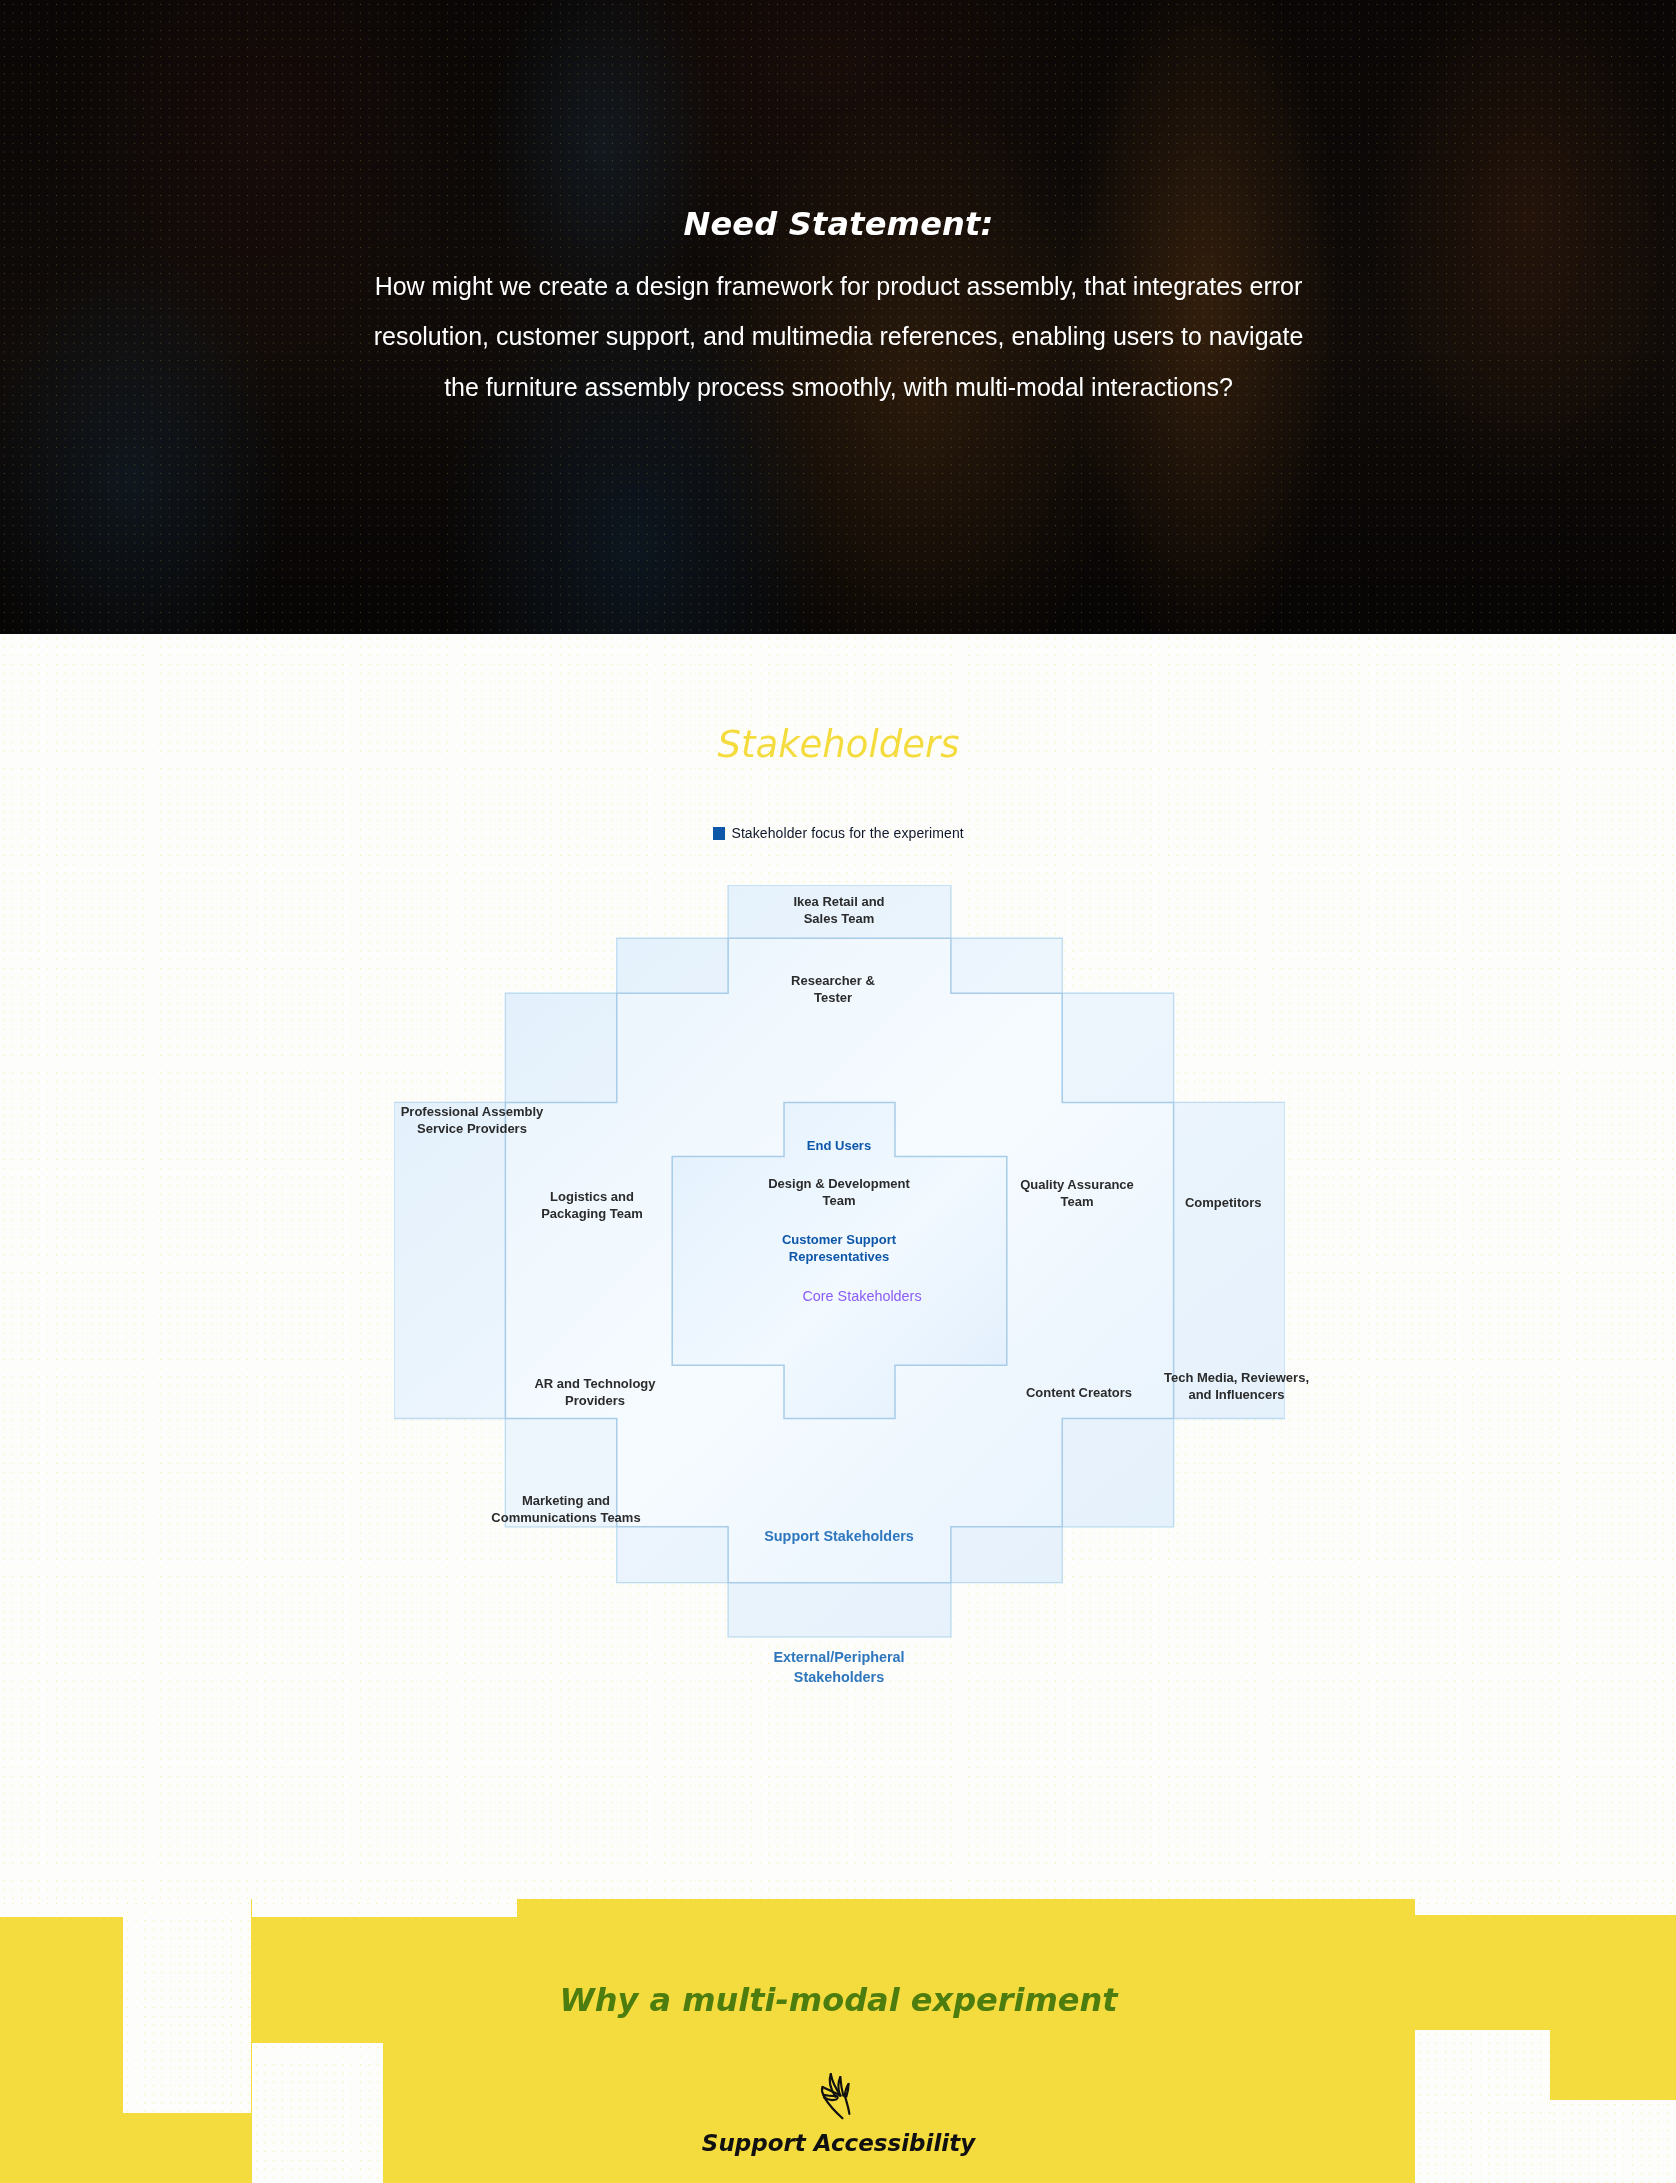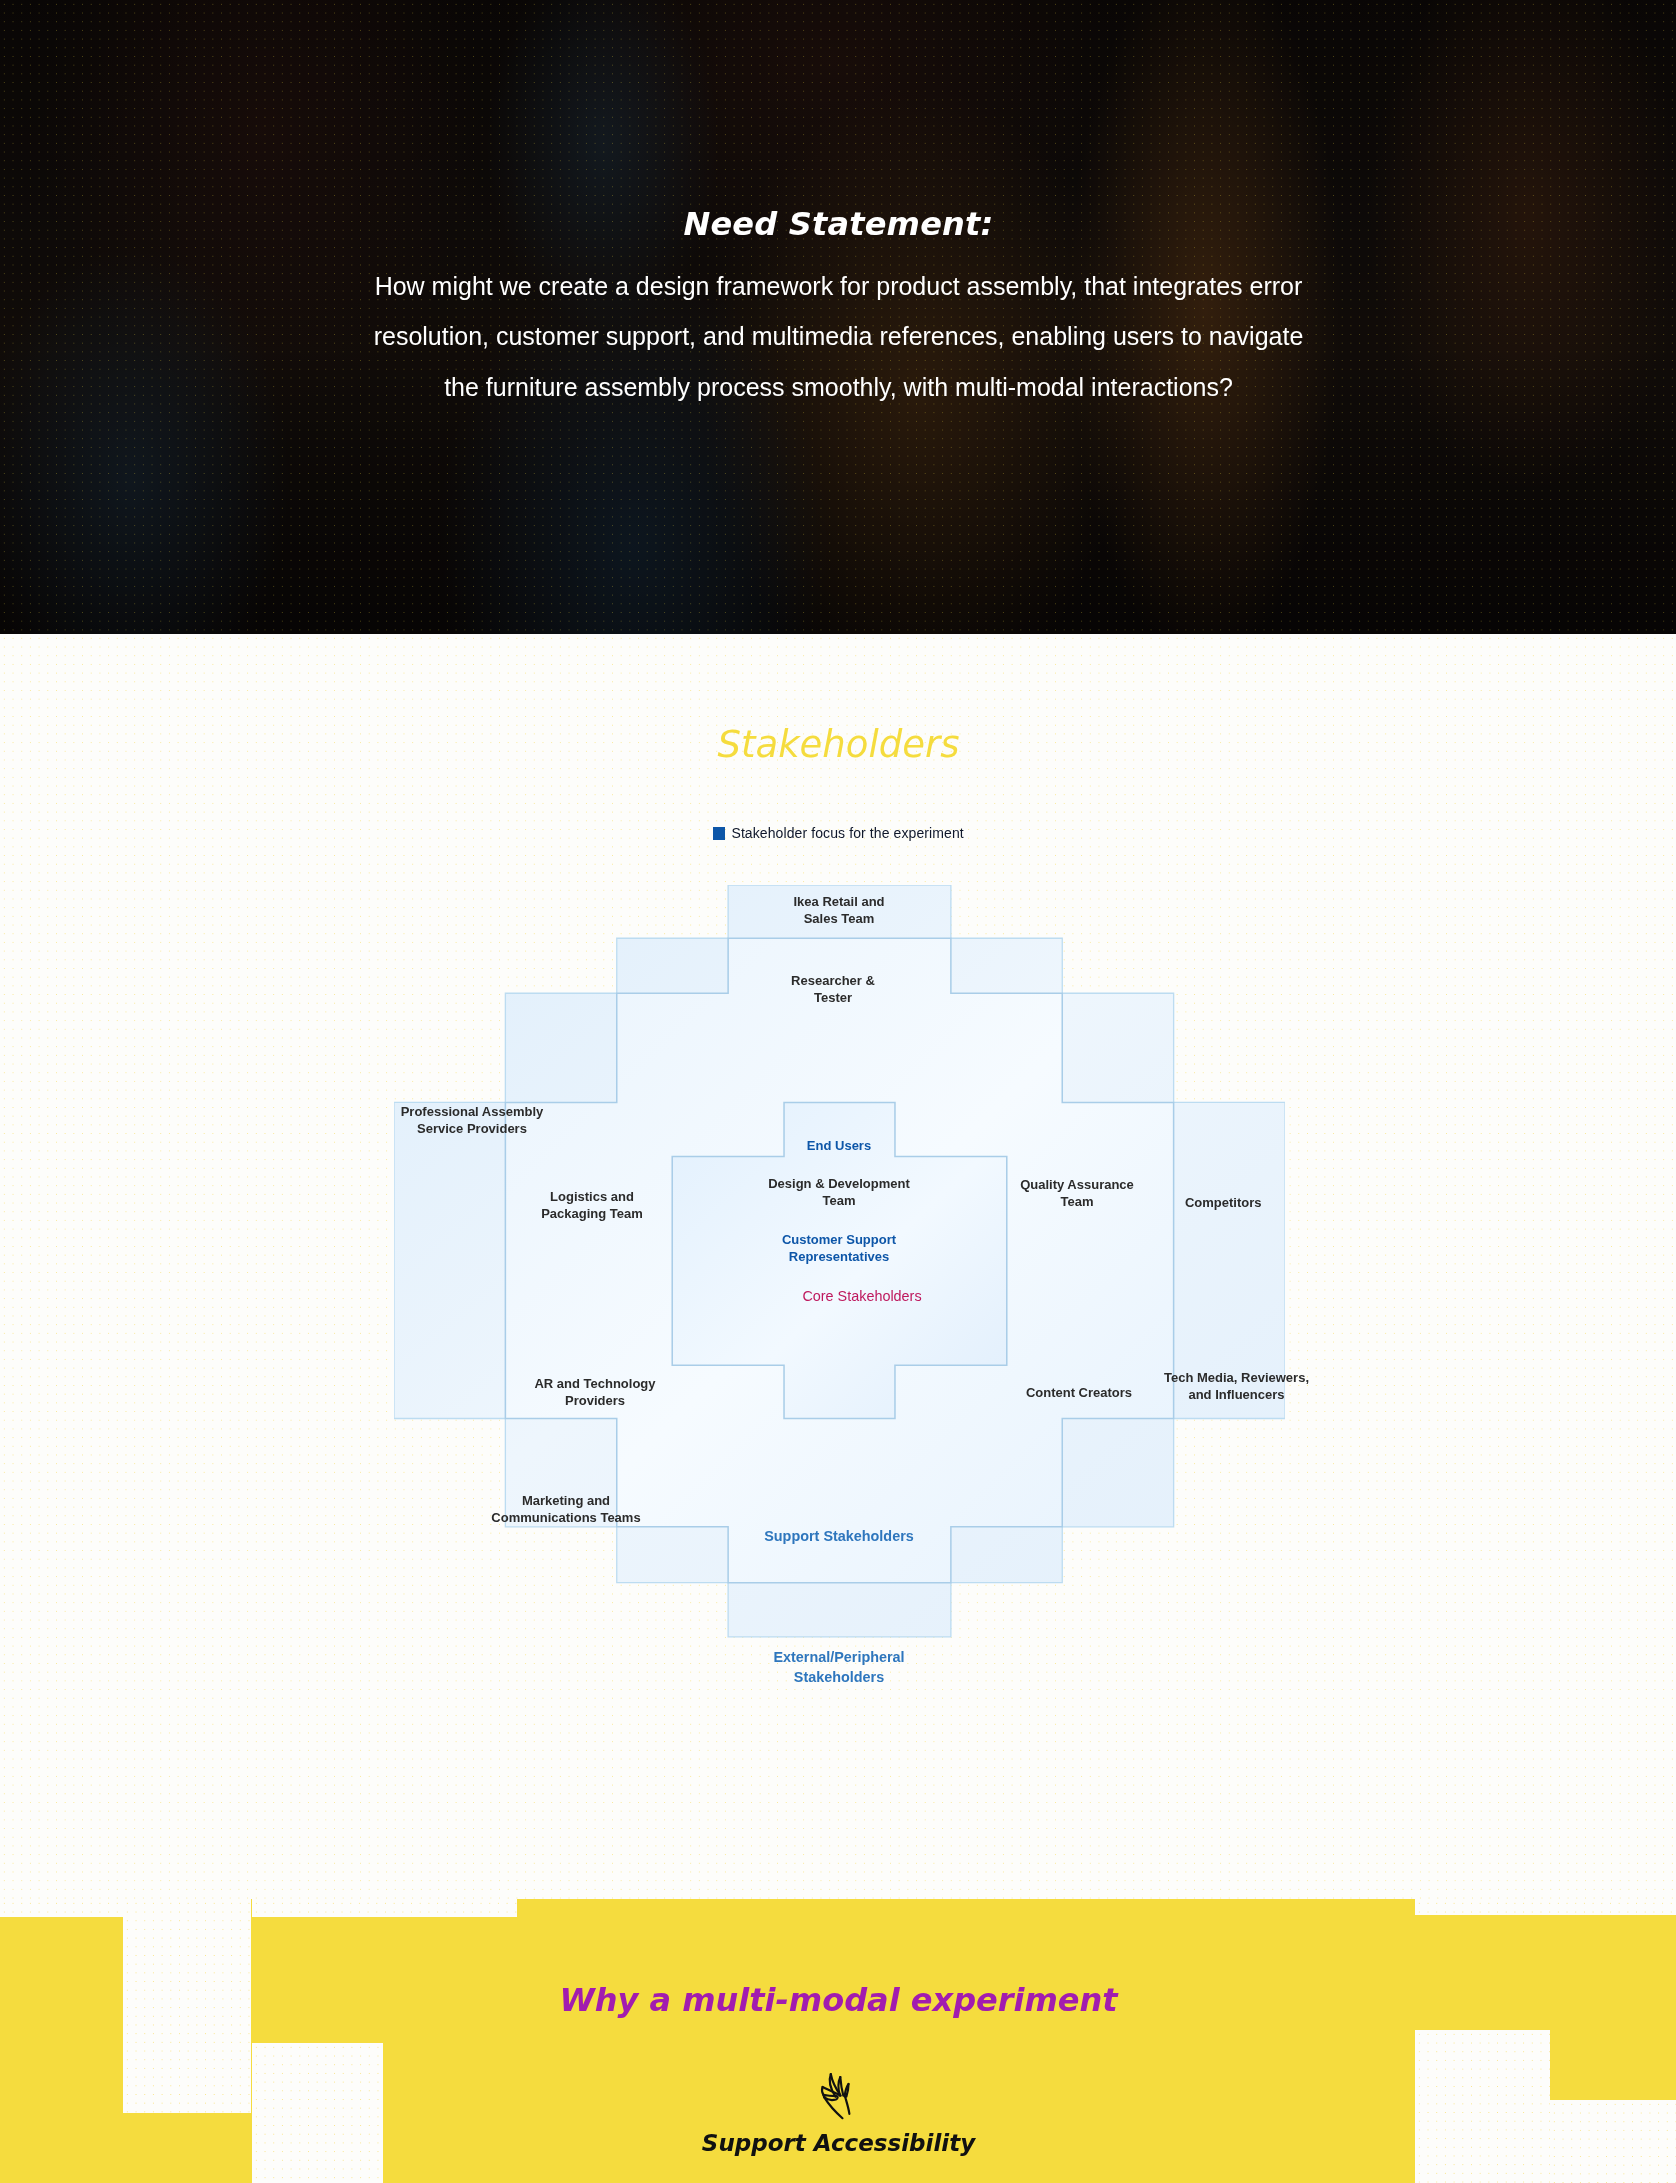--- a/index.html
+++ b/index.html
@@ -125,21 +125,21 @@
     position:absolute;
     text-align:center;
     font-size:13px;
     line-height:1.33;
     color:#2b2b2b;
     font-weight:700;
     z-index:6;
     white-space:nowrap;
   }
   .dlabel.blue   { color:#0D56A8; font-weight:700; }
-  .dlabel.tier   { color:#be185d; font-weight:400; font-size:14.4px;padding-left:46px; }
+  .dlabel.tier   { color:#8b5cf6; font-weight:400; font-size:14.4px;padding-left:46px; }
   .dlabel.tierb  { color:#2E76BD; font-weight:700; font-size:14.4px; }
 
   
   .why {
     position:relative;
     width:1677px;
     height:1152px;
     background:#F5DC3E;
     overflow:hidden;
   }
@@ -154,21 +154,21 @@
     position:relative;
     z-index:4;
     text-align:center;
     padding-top:82px;
   }
   .why-title {
     font-family:"DejaVu Sans", sans-serif;
     font-style:italic;
     font-weight:700;
     font-size:32px;
-    color:#a21caf;
+    color:#4d7c0f;
     letter-spacing:0px;
   }
   .feature { margin-top:42px; }
   .fic { height:65px; display:flex; align-items:center; justify-content:center; }
   .fic svg { display:block; }
   .f-title {
     font-family:"DejaVu Sans", sans-serif;
     font-style:italic;
     font-weight:700;
     font-size:23px;

